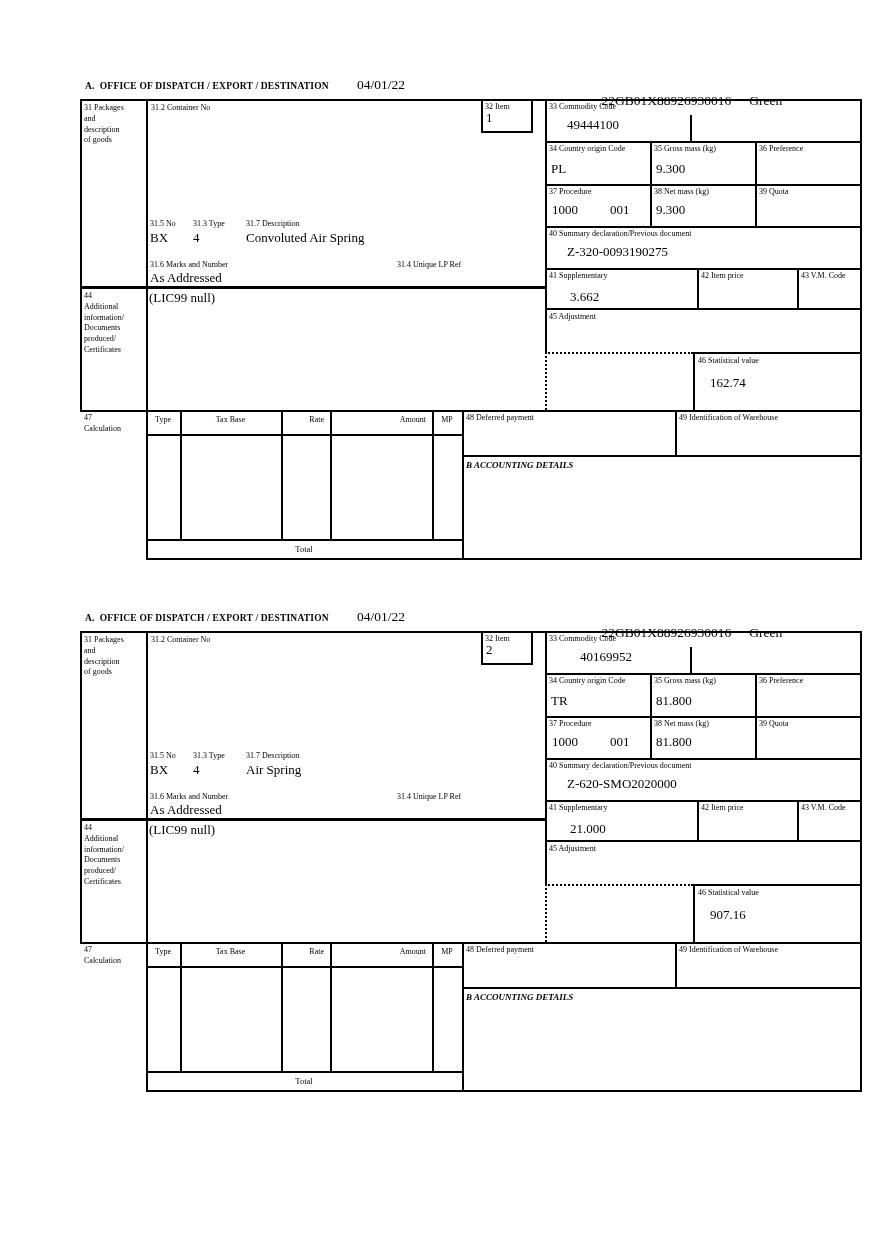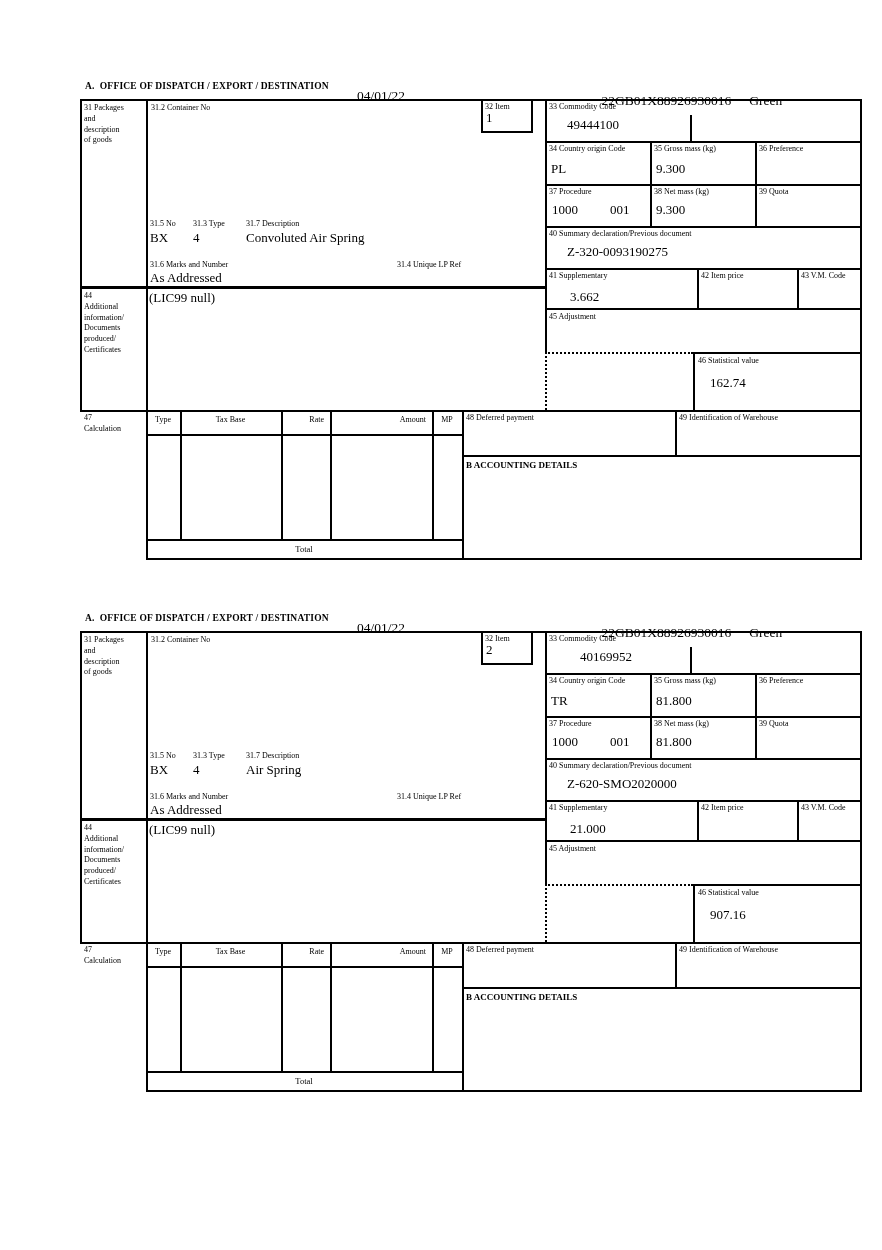--- a/index.html
+++ b/index.html
@@ -3,31 +3,31 @@
 <meta charset="utf-8">
 <style>
   html,body{margin:0;padding:0;}
   body{
     width:882px;height:1250px;position:relative;background:#ffffff;color:#000;
     font-family:"Liberation Serif","DejaVu Serif",serif;
     -webkit-font-smoothing:none;
   }
   .block{position:absolute;left:80px;width:783px;height:486px;}
   .hdr-office{position:absolute;left:5px;top:6px;font-weight:bold;font-size:9.5px;letter-spacing:.2px;white-space:pre;}
-  .hdr-date{position:absolute;left:277px;top:2px;font-size:13.5px;margin-top:11px;}
+  .hdr-date{position:absolute;left:277px;top:2px;font-size:13.5px;}
   .hdr-ref{position:absolute;left:508px;top:2px;font-size:13.5px;white-space:pre;}
   .hdr-ref .status{margin-left:18px;}
   .form{position:absolute;left:0;top:24px;width:782px;height:461px;}
   .hl{position:absolute;height:2px;background:#000;}
   .vl{position:absolute;width:2px;background:#000;}
   .hd{position:absolute;height:0;border-top:2px dotted #000;}
   .vd{position:absolute;width:0;border-left:2px dotted #000;}
   .lbl{position:absolute;font-size:8px;line-height:1.35;white-space:pre-line;}
   .val{position:absolute;font-size:13px;white-space:pre;}
-  .b{font-weight:bold;}
+  .b{font-weight:bold;font-style:italic;}
   .ctr{text-align:center;}
   .rgt{text-align:right;}
 </style>
 </head>
 <body>
 
 <div class="block" style="top:75px;">
   <div class="hdr-office">A.  OFFICE OF DISPATCH / EXPORT / DESTINATION</div>
   <div class="hdr-date">04/01/22</div>
   <div class="hdr-ref">

